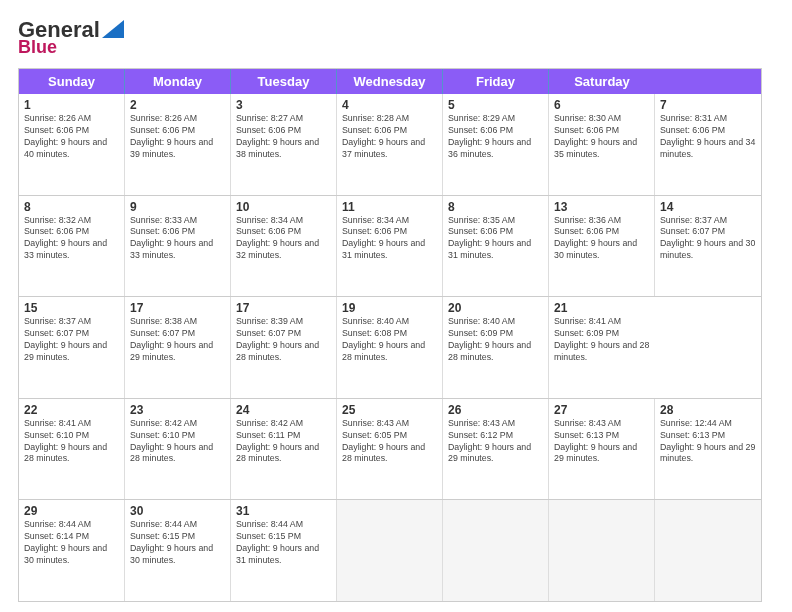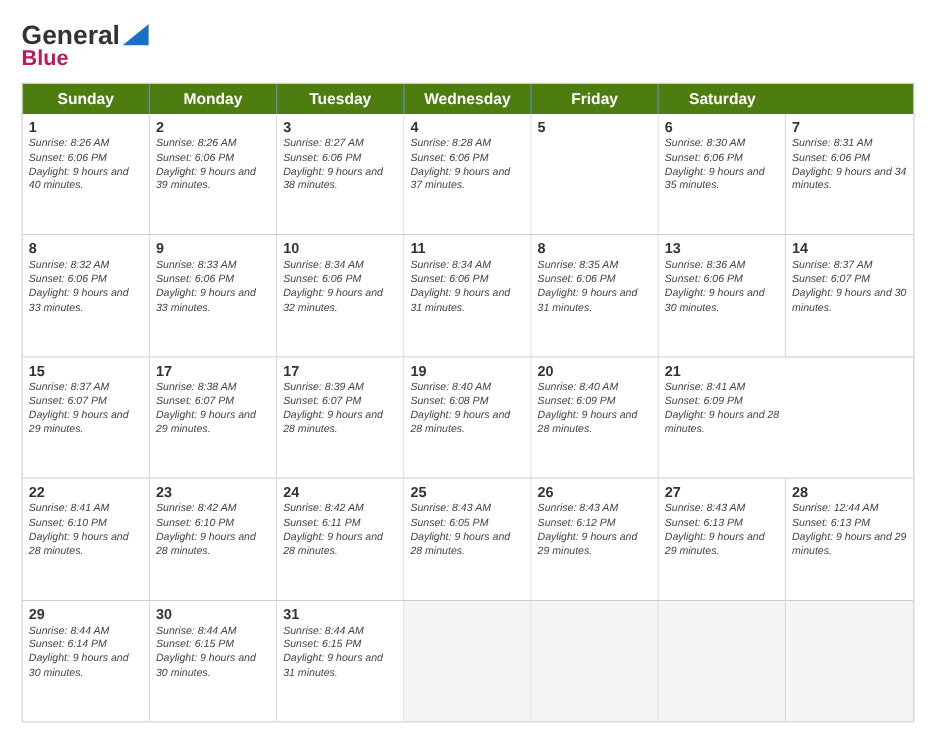--- a/index.html
+++ b/index.html
@@ -47,21 +47,21 @@
     }
     .calendar {
       flex: 1;
       display: flex;
       flex-direction: column;
       border: 1px solid #ccc;
     }
     .cal-header {
       display: grid;
       grid-template-columns: repeat(7, 1fr);
-      background: #4d7c0f;
+      background: #8b5cf6;
     }
     .cal-header-cell {
       color: #fff;
       font-size: 13px;
       font-weight: bold;
       text-align: center;
       padding: 5px 2px;
       border-right: 1px solid #5592cc;
     }
     .cal-header-cell:last-child { border-right: none; }
@@ -91,21 +91,20 @@
     .day-num {
       font-size: 12px;
       font-weight: bold;
       display: block;
       margin-bottom: 1px;
     }
     .cell-info {
       font-size: 8.8px;
       line-height: 1.35;
       color: #444;
-      font-style: italic;
     }
   </style>
 </head>
 <body>
 
 <div class="page">
   <div class="header">
     <div class="logo">
       <div class="logo-row">
         <div style="font-size:22px;font-weight:bold;color:#333;line-height:1.1;">
@@ -159,20 +158,24 @@
           </div>
           <div class="cal-cell">
             <span class="day-num">4</span>
             <div class="cell-info">Sunrise: 8:28 AM
 Sunset: 6:06 PM
 Daylight: 9 hours
 and 37 minutes.</div>
           </div>
           <div class="cal-cell">
             <span class="day-num">5</span>
+            <div class="cell-info">Sunrise: 8:29 AM
+Sunset: 6:06 PM
+Daylight: 9 hours
+and 36 minutes.</div>
           </div>
           <div class="cal-cell">
             <span class="day-num">6</span>
             <div class="cell-info">Sunrise: 8:30 AM
 Sunset: 6:06 PM
 Daylight: 9 hours
 and 35 minutes.</div>
           </div>
           <div class="cal-cell">
             <span class="day-num">7</span>

